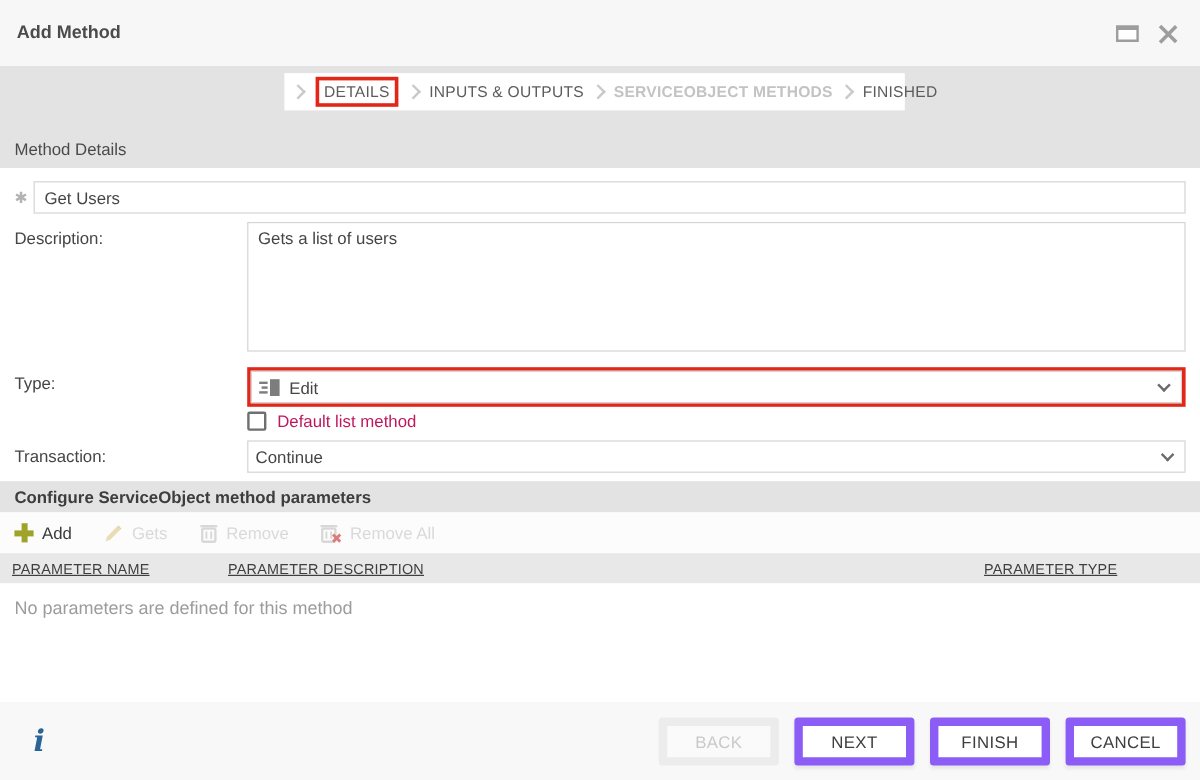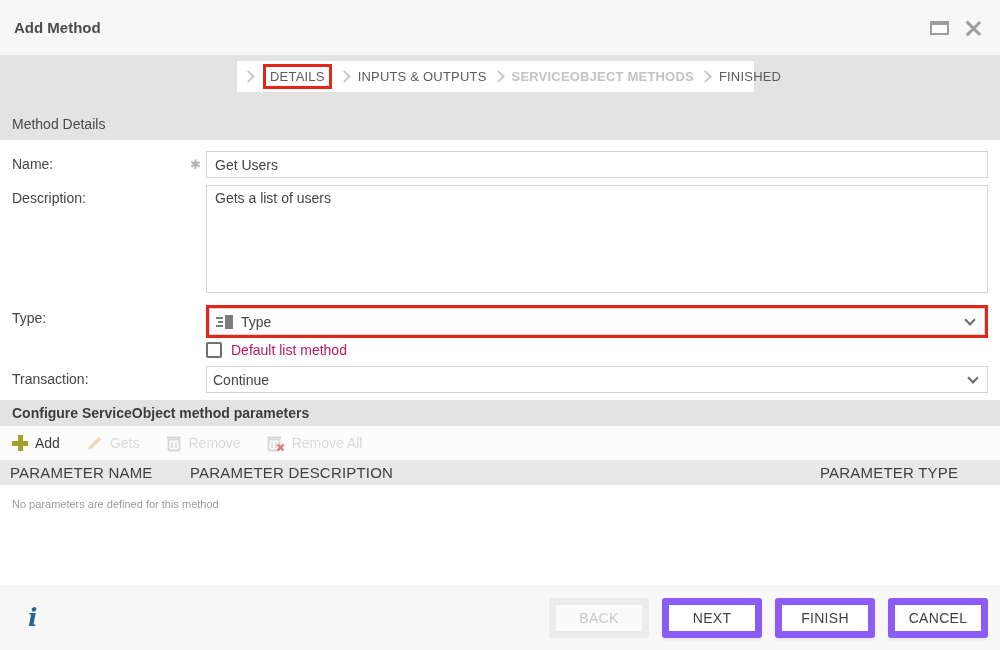--- a/index.html
+++ b/index.html
@@ -51,23 +51,23 @@
   .toolbar { height:34px; background:#fcfcfc; display:flex; align-items:center; padding-left:12px; flex:0 0 auto; }
   .tbtn { display:flex; align-items:center; margin-right:26px; cursor:pointer; font-size:14px; color:#3a3a3a; }
   .tbtn .lbl { margin-left:7px; }
   .tbtn.disabled { color:#d9d9d9; cursor:default; }
   .plusicon { width:16px; height:16px; position:relative; }
   .plusicon::before { content:""; position:absolute; left:0; top:5.5px; width:16px; height:5px; background:#9fa32a; }
   .plusicon::after { content:""; position:absolute; left:5.5px; top:0; width:5px; height:16px; background:#9fa32a; }
   .iconsvg { display:block; }
 
   .tablehead { background:#e8e8e8; display:flex; align-items:center; height:25px; padding-left:10px; flex:0 0 auto; }
-  .th { font-size:15px; color:#3f3f3f; letter-spacing:0.2px; }
+  .th { font-size:12px; color:#3f3f3f; letter-spacing:0.2px;text-decoration:underline; }
   .th.c1 { flex:0 0 180px; } .th.c2 { flex:1 1 auto; } .th.c3 { flex:0 0 180px; }
-  .emptymsg { font-size:11px; color:#9c9c9c; padding:13px 0 0 12px; }
+  .emptymsg { font-size:15px; color:#9c9c9c; padding:13px 0 0 12px; }
 
   .fill { flex:1 1 auto; background:#fff; }
 
   
   .footer { height:65px; background:#f8f8f8; display:flex; align-items:center; padding:0 12px 0 28px; flex:0 0 auto; }
   .infoicon { font-family:"DejaVu Serif", serif; font-style:italic; font-weight:bold; font-size:25px; color:#2a6496; cursor:pointer; }
   .footer .spacer { flex:1; }
   .fbtn { width:100px; height:40px; background:#fff; border:7px solid #8b5cf6; border-radius:3px; box-shadow:0 2px 3px rgba(0,0,0,0.07); font-family:"Liberation Sans", sans-serif; font-size:14px; color:#3f3f3f; letter-spacing:0.3px; margin-left:13px; cursor:pointer; }
   .fbtn.disabled { background:#fafafa; color:#c9c9c9; border-color:#ececec; box-shadow:none; cursor:default; }
 </style>
@@ -97,21 +97,20 @@
       <span class="step disabled">SERVICEOBJECT METHODS</span>
       <span class="chev"></span>
       <span class="step">FINISHED</span>
     </div>
     <div class="sectionlabel">Method Details</div>
   </div>
 
   <div class="formarea">
 
     <div class="frow">
-      <div class="flabel">Name:</div>
       <div class="fstar">✱</div>
       <div class="fctrl">
         <input class="tbox" type="text" value="Get Users" style="">
       </div>
     </div>
 
     <div class="frow" style="margin-bottom:8px;">
       <div class="flabel">Description:</div>
       <div class="fstar"></div>
       <div class="fctrl">
@@ -123,21 +122,21 @@
       <div class="flabel">Type:</div>
       <div class="fstar"></div>
       <div class="annotbox">
         <div class="select" style="border-width:1px;">
           <span class="listicon">
             <span class="pane"></span>
               <span class="b b1"></span>
               <span class="b b2"></span>
               <span class="b b3"></span>
           </span>
-          <span class="val">Type</span>
+          <span class="val">Edit</span>
           <span class="ddchev"></span>
         </div>
       </div>
     </div>
 
     <div class="cbrow">
       <div class="checkbox"></div>
       <div class="cblabel">Default list method</div>
     </div>
 

